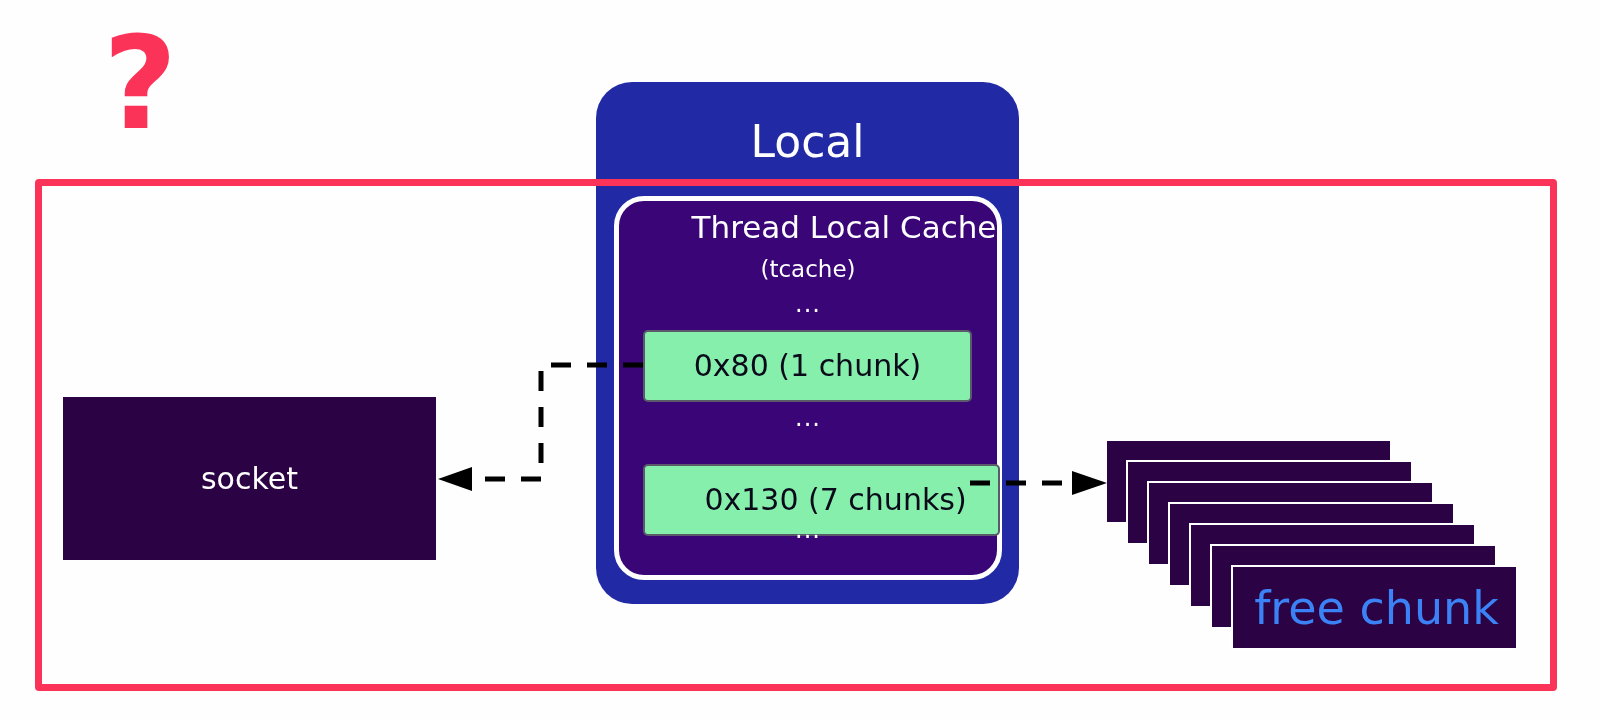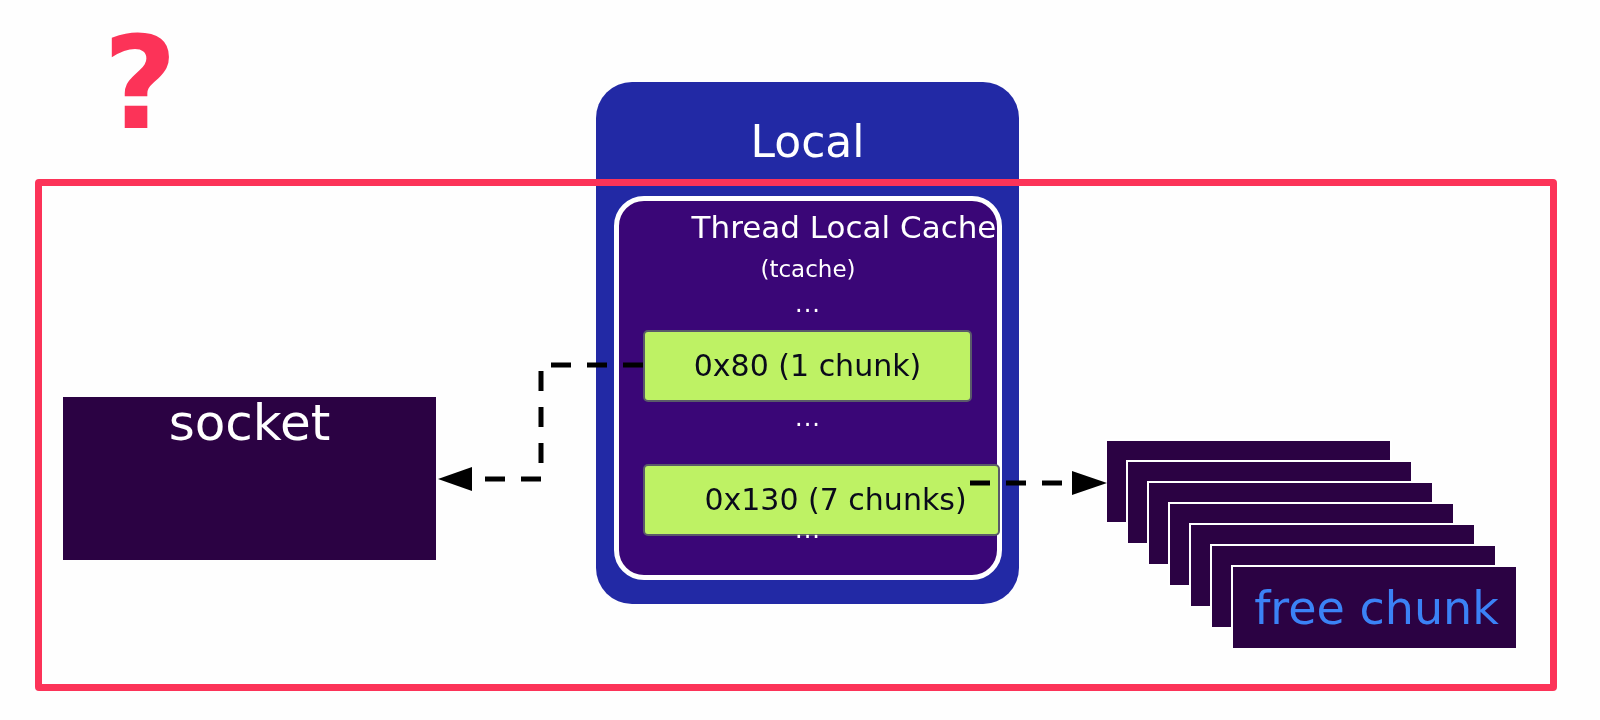--- a/index.html
+++ b/index.html
@@ -32,30 +32,30 @@
     }
     .tc-text { color: #ffffff; text-align: center; left: 614px; width: 388px; }
     #tcache-title { top: 206px; font-size: 31px; line-height: 42px; margin-left: 36px; }
     #tcache-sub { top: 248px; font-size: 23px; line-height: 42px; }
     .dots { font-size: 24px; line-height: 24px; letter-spacing: 1px; }
     #dots1 { top: 292px; }
     #dots2 { top: 406px; }
     #dots3 { top: 518px; }
     .bin {
       left: 643px; width: 325px; height: 68px;
-      background: #bef264; border: 2px solid #5a5a6a; border-radius: 5px;
+      background: #86efac; border: 2px solid #5a5a6a; border-radius: 5px;
       color: #0a0a1a; font-size: 30px; line-height: 68px; text-align: center;
     }
     #bin-0x80 { top: 330px; }
     #bin-0x130 { top: 464px; padding-left: 28px; }
     #socket {
       left: 63px; top: 397px; width: 373px; height: 163px;
       background: #2b0243; color: #ffffff; text-align: center;
-      font-size: 50px; line-height: 52px;
-      display: flex; flex-direction: column; 
+      font-size: 30px; line-height: 52px;
+      display: flex; flex-direction: column; justify-content: center;
     }
     .chunk {
       width: 283px; height: 81px; background: #2b0243;
       border: 2px solid #ffffff;
     }
     #chunk-label {
       color: #3b82f6; font-size: 46px; line-height: 81px; text-align: center;
       left: 1233px; top: 568px; width: 287px;
     }
     svg#arrows { position: absolute; left: 0; top: 0; }

